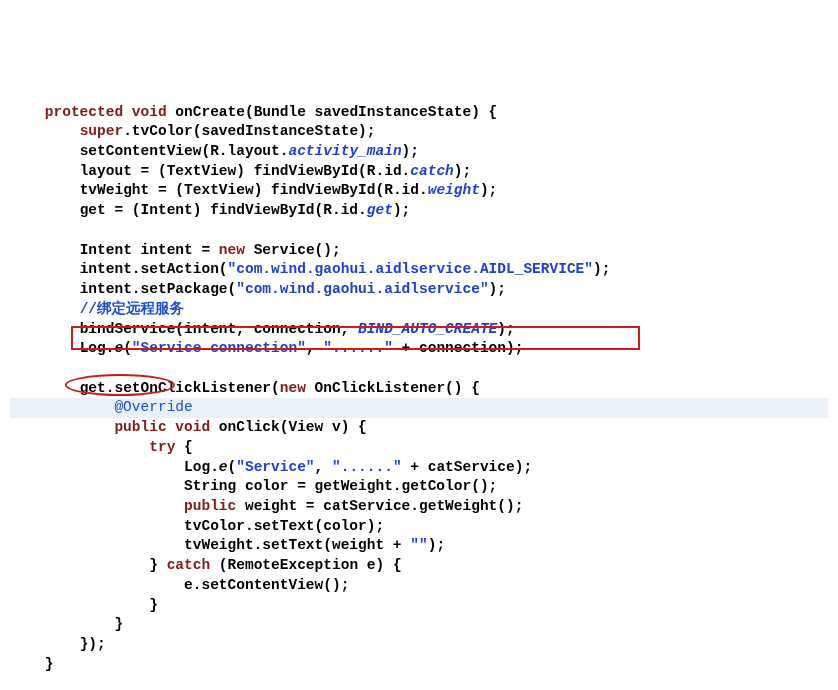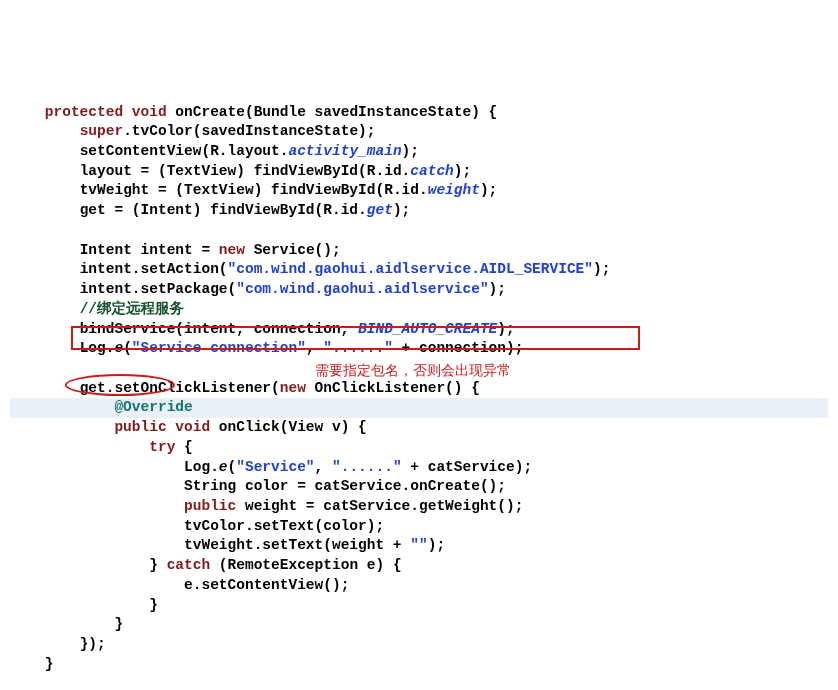--- a/index.html
+++ b/index.html
@@ -11,22 +11,22 @@
     font-weight: bold;
     line-height: 1.36;
     color: #000;
     white-space: pre;
   }
   .code-area { position: relative; }
   .kw { color: #7f1d1d; }        
   .str { color: #2040d0; }       
   .italic { font-style: italic; color: #2040d0; margin-top: 8px; }
   .italic2 { font-style: italic; color: #000; }  
-  .comment { color: #14532d; }
-  .muted { color: #0f766e; font-weight: bold; }
+  .comment { color: #1d4ed8; }
+  .muted { color: #1d4ed8; font-weight: normal; }
   .hl-line { background: #e9f0f8; display: inline-block; width: 100%; }
   .red-box {
     position: absolute;
     border: 2px solid #cc1b1b;
     box-sizing: border-box;
   }
   .red-ellipse {
     position: absolute;
     border: 2px solid #cc1b1b;
     border-radius: 50%;
@@ -58,30 +58,29 @@
 <span><span>        </span><span>intent.setPackage(</span><span class="str">"com.wind.gaohui.aidlservice"</span><span>);</span></span>
 <span><span>        </span><span class="comment">//绑定远程服务</span></span>
 <span><span>        </span><span>bindService(intent, connection, </span><span class="italic">BIND_AUTO_CREATE</span><span>);</span></span>
 <span><span>        </span><span>Log.</span><span class="italic2">e</span><span>(</span><span class="str">"Service connection"</span><span>, </span><span class="str">"......"</span><span> + connection);</span></span>
 <span> </span>
 <span><span>        </span><span>get.setOnClickListener(</span><span class="kw">new</span><span> OnClickListener() {</span></span>
 <span class="hl-line"><span>            </span><span class="muted">@Override</span></span>
 <span><span>            </span><span class="kw">public</span> <span class="kw">void</span><span> onClick(View v) {</span></span>
 <span><span>                </span><span class="kw">try</span><span> {</span></span>
 <span><span>                    </span><span>Log.</span><span class="italic2">e</span><span>(</span><span class="str">"Service"</span><span>, </span><span class="str">"......"</span><span> + catService);</span></span>
-<span><span>                    </span><span>String color = catService.onCreate();</span></span>
+<span><span>                    </span><span>String color = getWeight.getColor();</span></span>
 <span><span>                    </span><span class="kw">public</span><span> weight = catService.getWeight();</span></span>
 <span><span>                    </span><span>tvColor.setText(color);</span></span>
 <span><span>                    </span><span>tvWeight.setText(weight + </span><span class="str">""</span><span>);</span></span>
 <span><span>                </span><span>}</span> <span class="kw">catch</span><span> (RemoteException e) {</span></span>
 <span><span>                    </span><span>e.setContentView();</span></span>
 <span><span>                </span><span>}</span></span>
 <span><span>            </span><span>}</span></span>
 <span><span>        </span><span>});</span></span>
 <span><span>    </span><span>}</span></span>
 
 <div class="red-box" style="left:61px; top:243px; width:569px; height:24px;"></div>
 <div class="red-ellipse" style="left:55px; top:291px; width:110px; height:22px;"></div>
-<div class="red-text" style="left:305px; top:278px;">需要指定包名，否则会出现异常</div>
 </div>
 
 
 
 
 </body></html>

